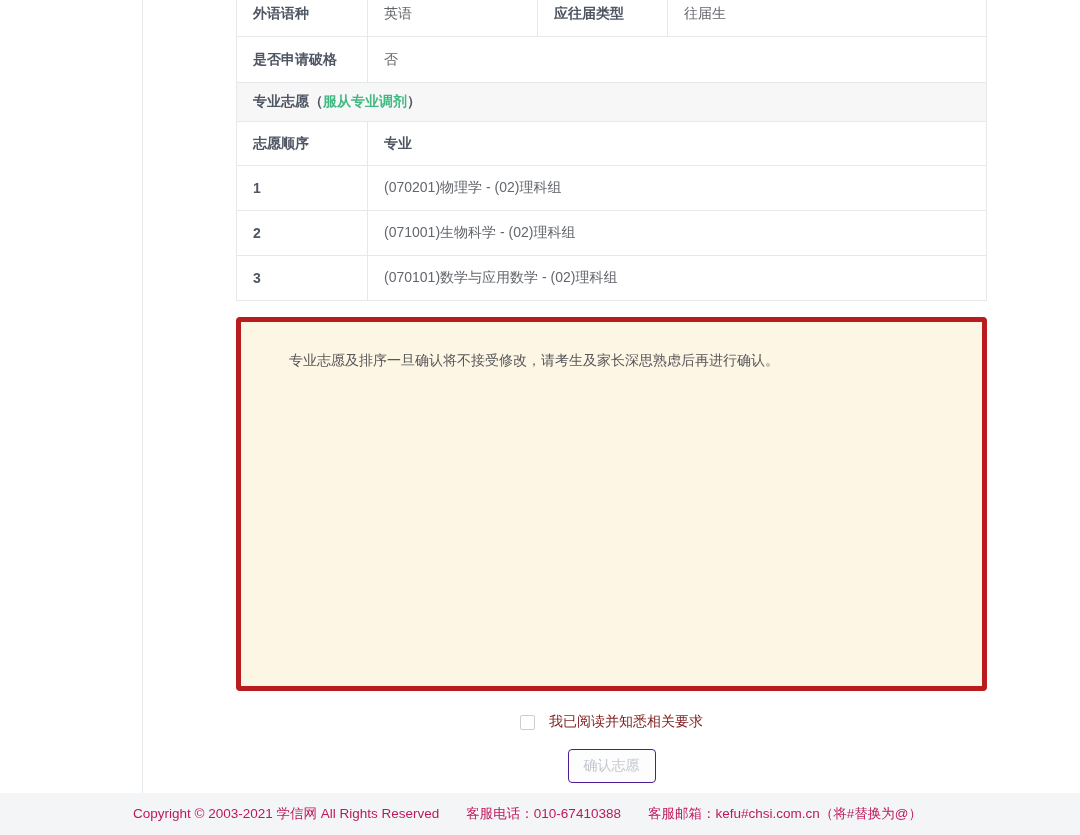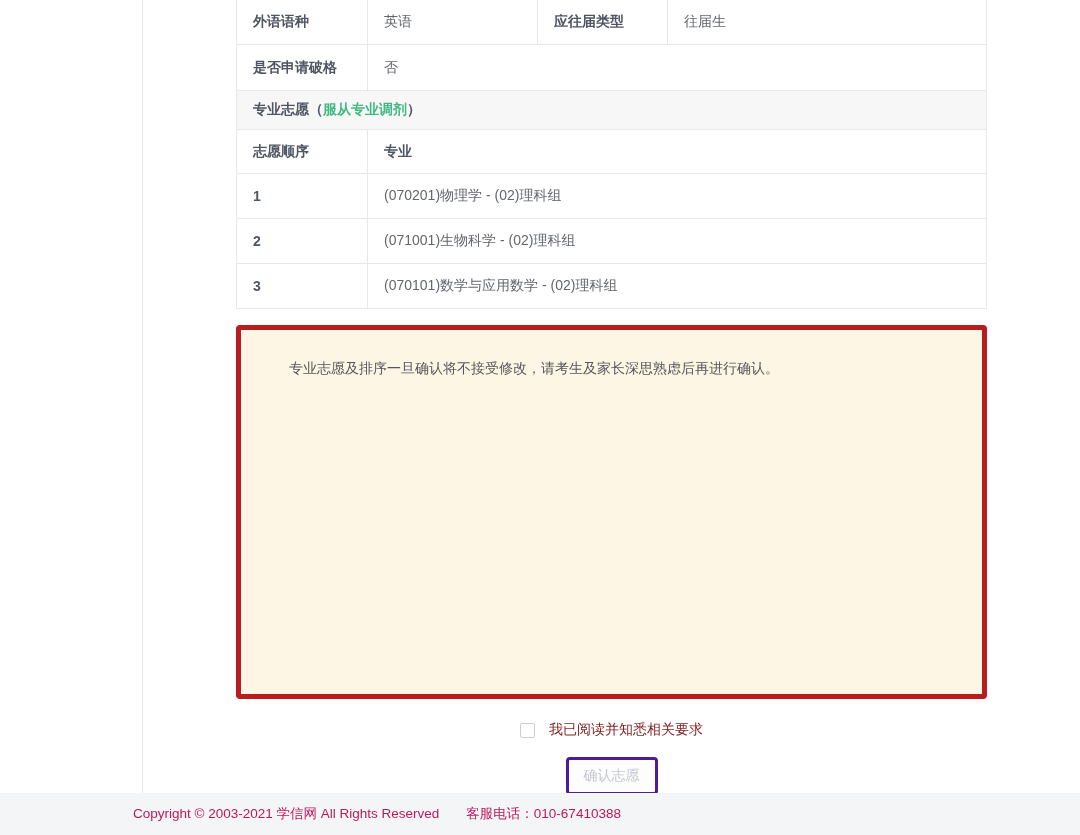--- a/index.html
+++ b/index.html
@@ -2,21 +2,21 @@
 <html><head>
 <meta charset="utf-8">
 <style>
   * { margin:0; padding:0; box-sizing:border-box; }
   html,body { width:1080px; height:835px; overflow:hidden; background:#fff;
     font-family:"Liberation Sans","DejaVu Sans",sans-serif; }
   .page { position:relative; width:1080px; height:835px; background:#fff; overflow:hidden; }
 
   .v-divider { position:absolute; left:142px; top:0; width:1px; height:793px; background:#e4e6e9; }
 
-  .main { position:absolute; left:236px; top:16px; width:751px; }
+  .main { position:absolute; left:236px; top:8px; width:751px; }
 
   
   table.app-table { width:751px; border-collapse:collapse; table-layout:fixed; margin-top:-17px;
     font-size:14px; color:#63666b; }
   table.app-table td { border:1px solid #e6e8ea; padding:0 0 0 16px; vertical-align:middle; }
   td.lbl { font-weight:bold; color:#4e5563; }
   td.val { color:#63666b; }
   tr.r1 td { height:45px; }
   tr.r2 td { height:46px; }
   tr.section td { height:39px; background:#f7f7f8; font-weight:bold; color:#4e5563; }
@@ -31,21 +31,21 @@
   .notice-box p { font-size:14px; color:#57575a; line-height:1.6; text-indent:2em; }
 
   
   .check-row { margin-top:22px; display:flex; justify-content:center; align-items:center; }
   .checkbox { width:15px; height:15px; border:1px solid #c9cdd4; border-radius:2px;
     background:#fff; display:inline-block; cursor:pointer; }
   .check-label { margin-left:14px; font-size:14px; color:#7f1d1d; }
 
   .btn-row { margin-top:18px; display:flex; justify-content:center; }
   .confirm-btn { padding:7px 15px; font-size:14px; color:#c3c7cf; background:#fdfdfd;
-    border:3px solid #4c1d95; border-radius:4px; cursor:not-allowed;
+    border:1px solid #4c1d95; border-radius:4px; cursor:not-allowed;
     font-family:"Liberation Sans","DejaVu Sans",sans-serif; }
 
   
   .footer { position:absolute; left:0; bottom:0; width:1080px; height:42px; background:#f4f5f6;
     display:flex; align-items:center; padding-left:133px; }
   .footer span { font-size:13.5px; color:#be185d; white-space:nowrap; }
   .footer .gap { margin-left:27px; }
 </style>
 </head>
 <body>
@@ -109,15 +109,16 @@
 
     <div class="btn-row">
       <button class="confirm-btn" disabled="">确认志愿</button>
     </div>
 
   </div>
 
   <div class="footer">
     <span>Copyright © 2003-2021 学信网 All Rights Reserved</span>
     <span class="gap">客服电话：010-67410388</span>
+    <span class="gap">客服邮箱：kefu#chsi.com.cn（将#替换为@）</span>
   </div>
 
 </div>
 
 </body></html>

